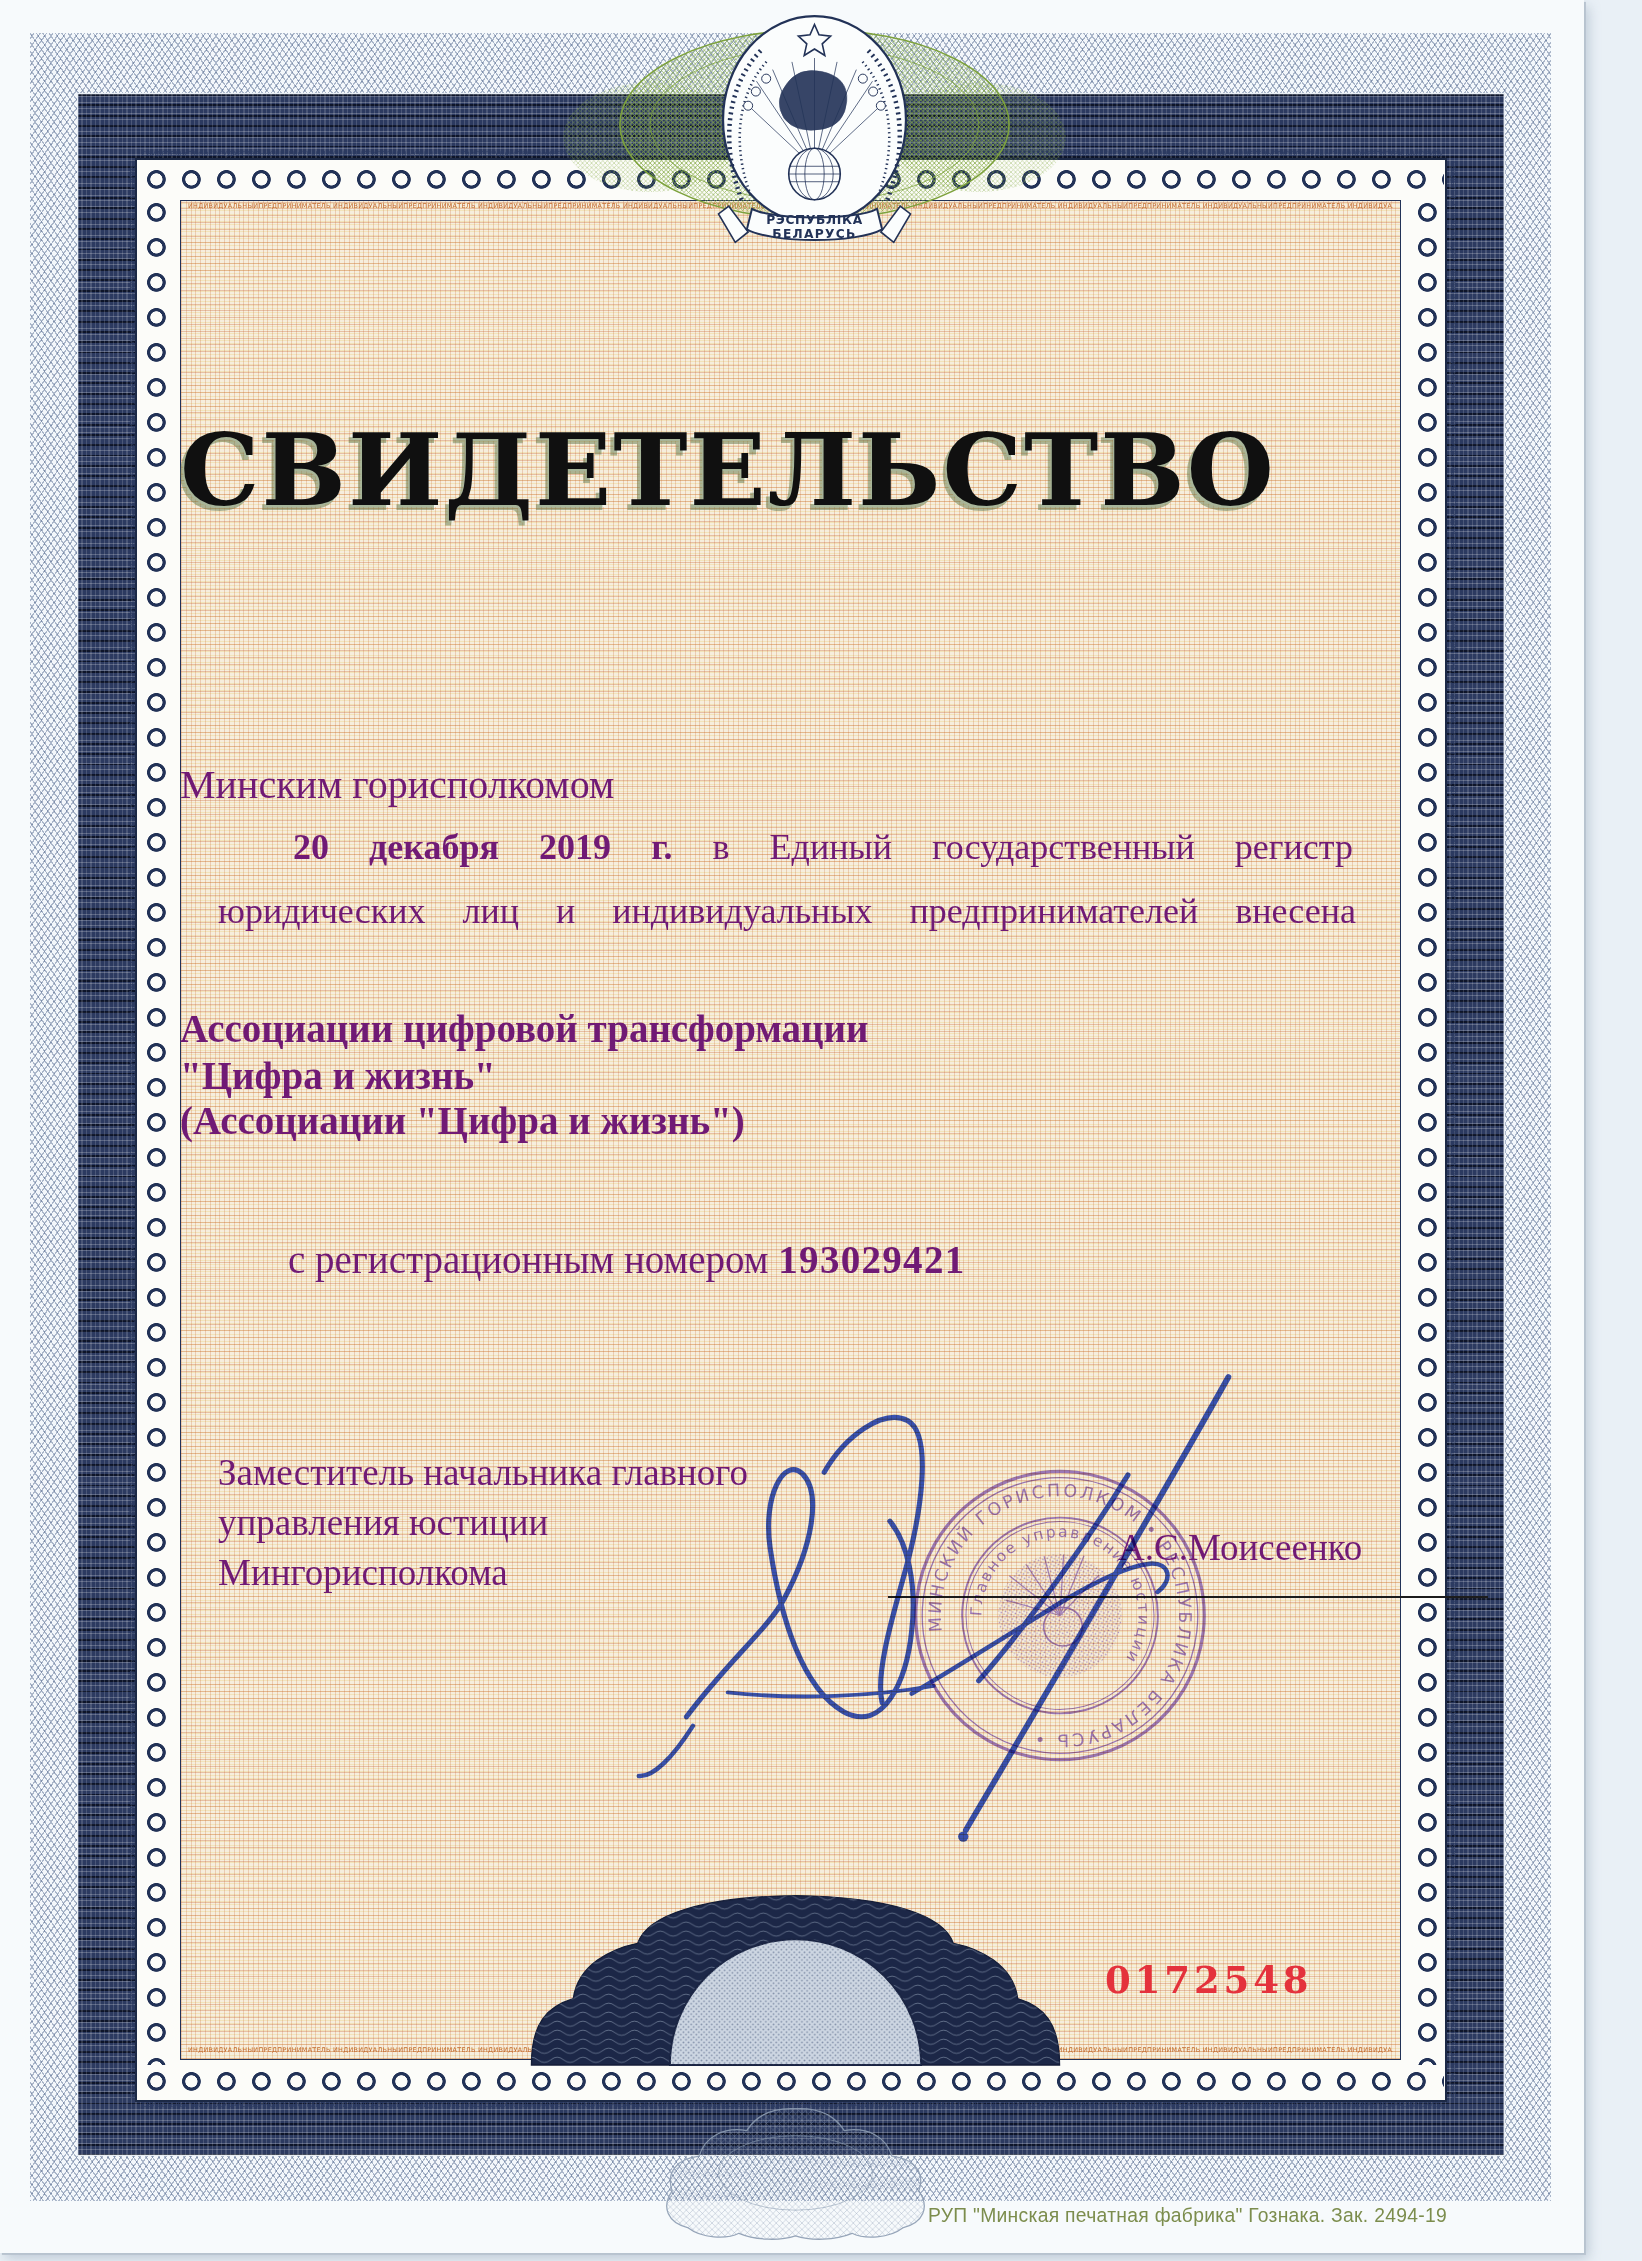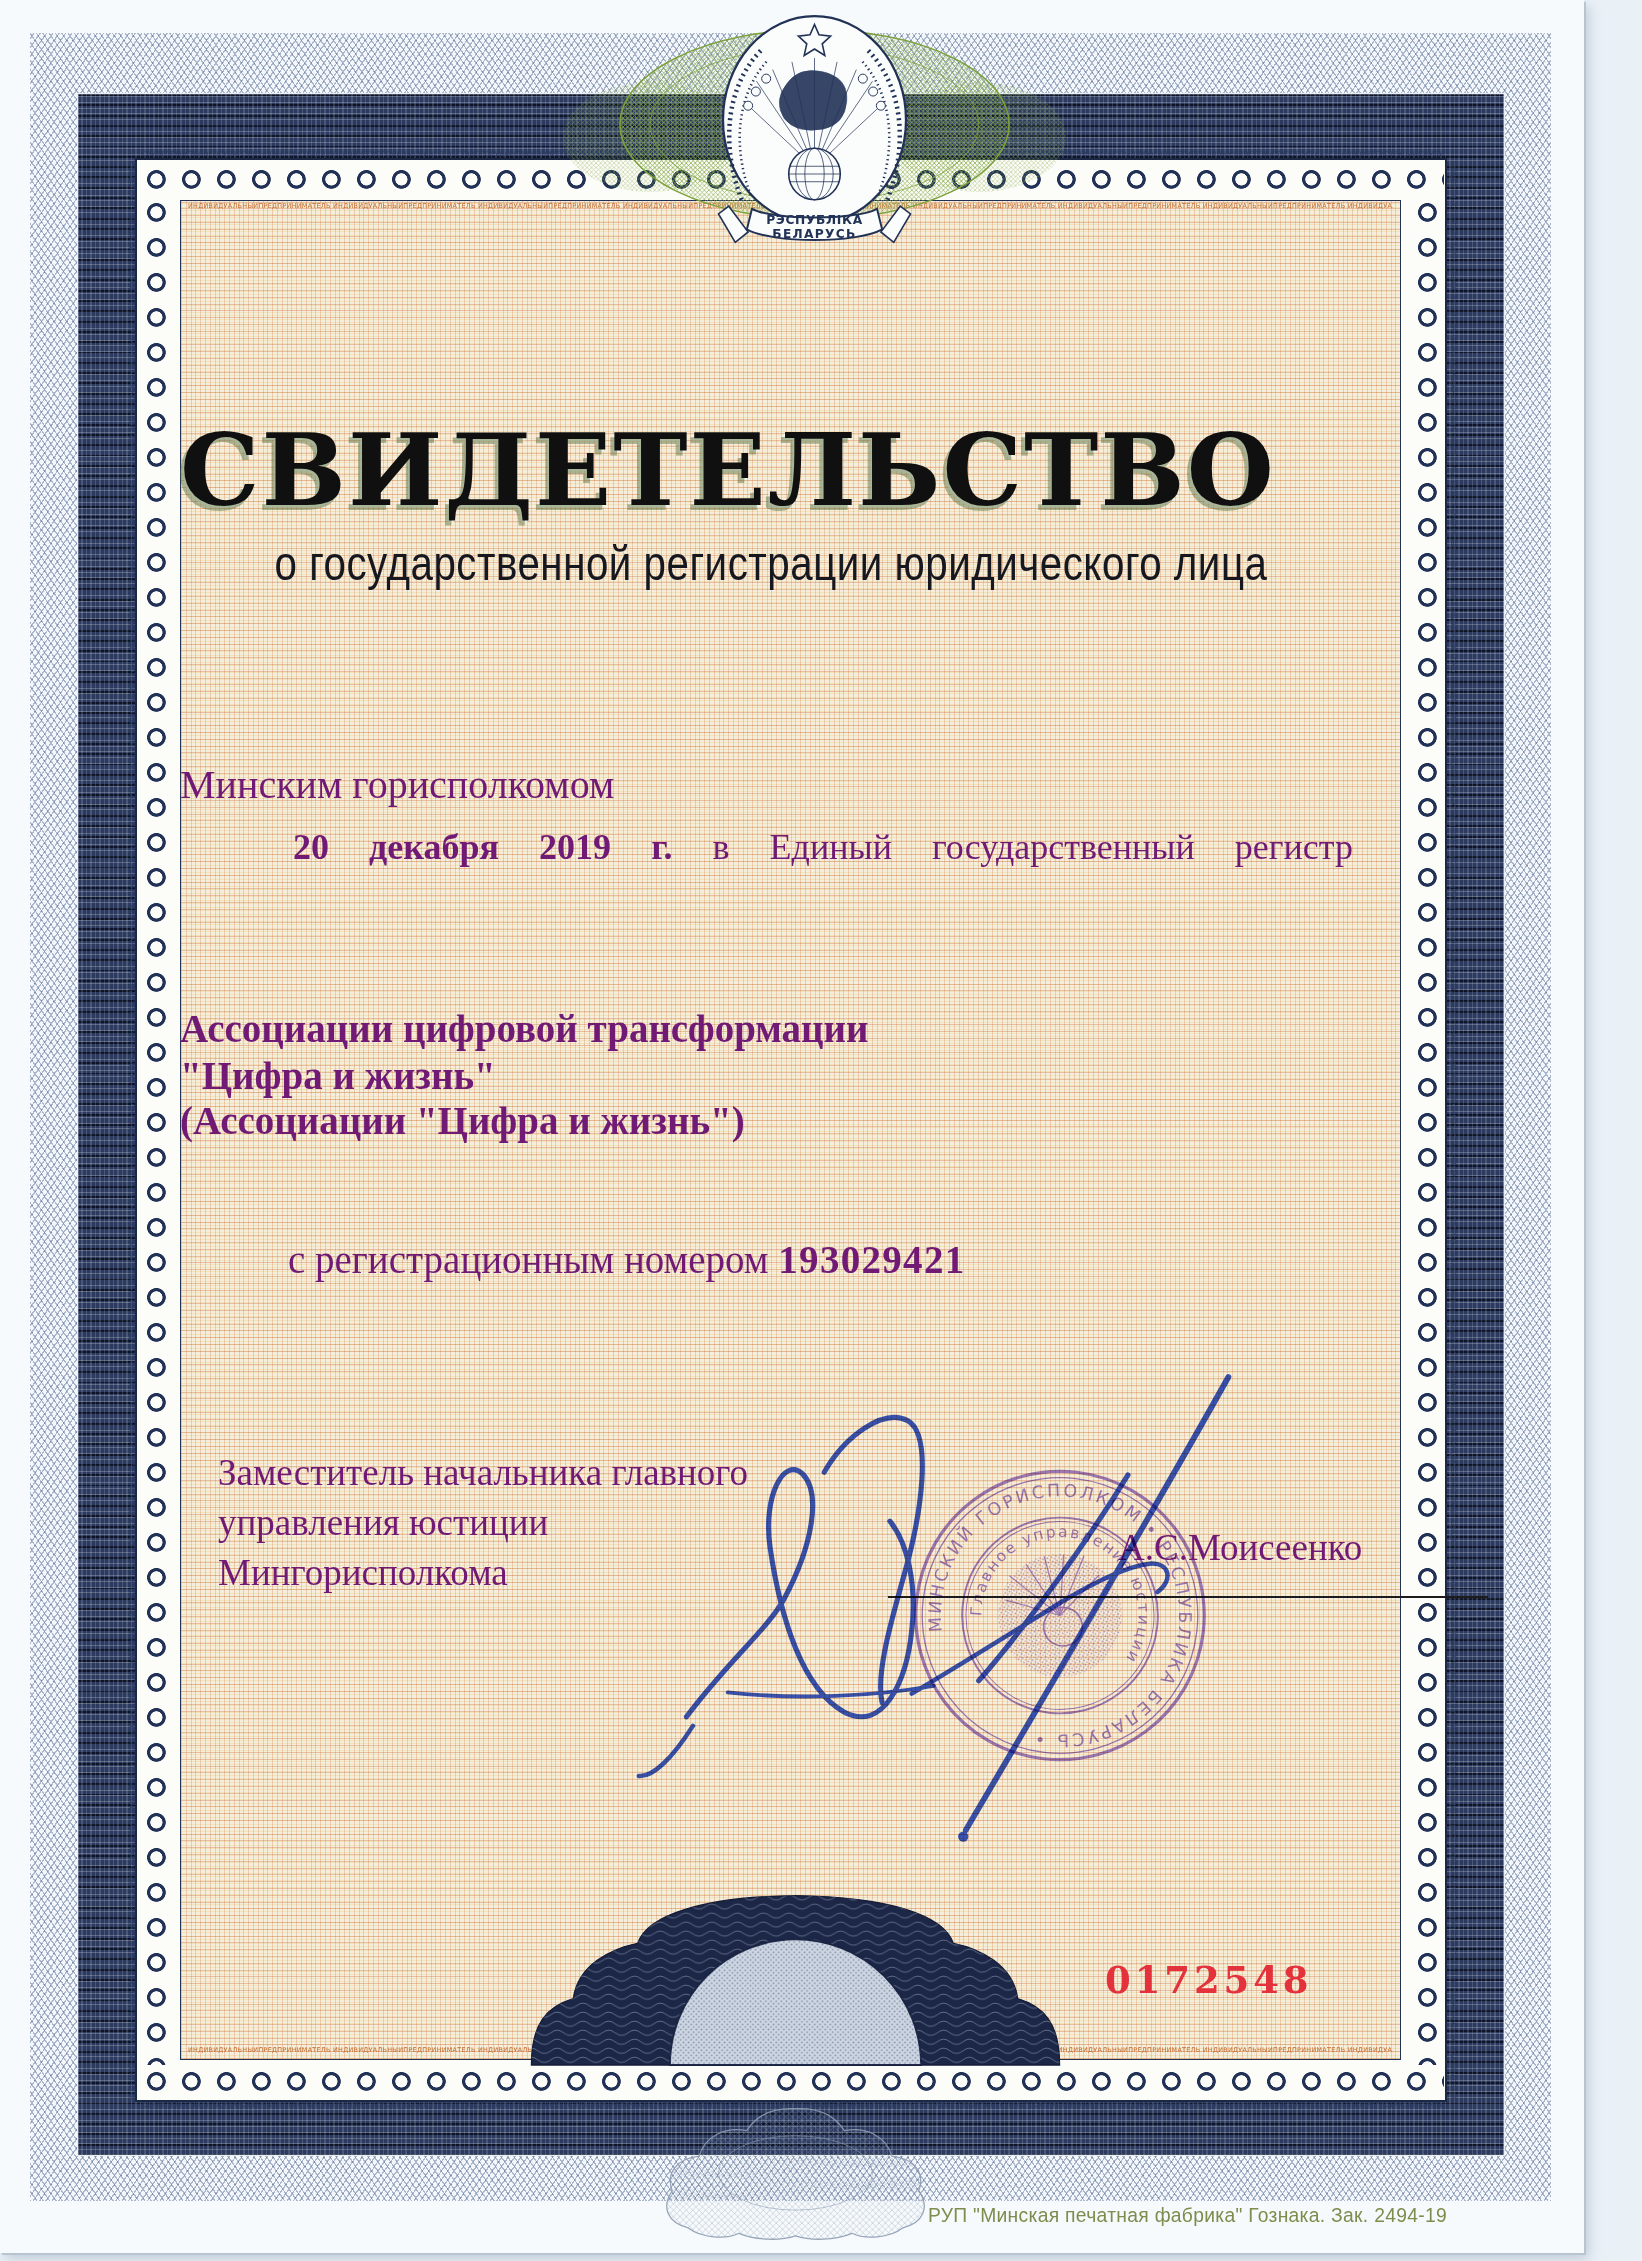--- a/index.html
+++ b/index.html
@@ -211,24 +211,24 @@
     <defs>
       <pattern id="lattice" width="10" height="10" patternUnits="userSpaceOnUse">
         <path d="M0,10 L10,0 M0,0 L10,10" stroke="rgba(125,145,172,.55)" stroke-width="1" fill="none"></path>
       </pattern>
     </defs>
     <path d="M220,12 C258,10 282,24 296,46 C332,40 362,56 370,86 C406,90 422,112 412,140 C430,166 418,190 388,197 C366,214 328,216 308,206 C282,217 244,218 220,210 C196,218 158,217 132,206 C112,216 74,214 52,197 C22,190 10,166 28,140 C18,112 34,90 70,86 C78,56 108,40 144,46 C158,24 182,10 220,12 Z" fill="url(#lattice)" stroke="#8c9cb2" stroke-width="2" opacity=".9"></path>
     <ellipse cx="220" cy="112" rx="120" ry="58" fill="none" stroke="#8c9cb2" stroke-width="1.3" opacity=".7"></ellipse>
   </svg>
 
   <div class="t title center">СВИДЕТЕЛЬСТВО</div>
-  <div class="t subtitle center"><span>о государственной регистрации юридического лица</span></div>
 
   <div class="t lineA center">Минским горисполкомом</div>
   <div class="t lineB just"><b>20 декабря 2019 г.</b> <span>в Единый государственный регистр</span></div>
+  <div class="t lineC just">юридических лиц и индивидуальных предпринимателей внесена</div>
 
   <div class="t org org1 center">Ассоциации цифровой трансформации</div>
   <div class="t org org2 center">"Цифра и жизнь"</div>
   <div class="t org org3 center">(Ассоциации "Цифра и жизнь")</div>
 
   <div class="t reg"><span>с регистрационным номером</span> <b>193029421</b></div>
 
   <div class="t pos pos1">Заместитель начальника главного</div>
   <div class="t pos pos2">управления юстиции</div>
   <div class="t pos pos3">Мингорисполкома</div>

